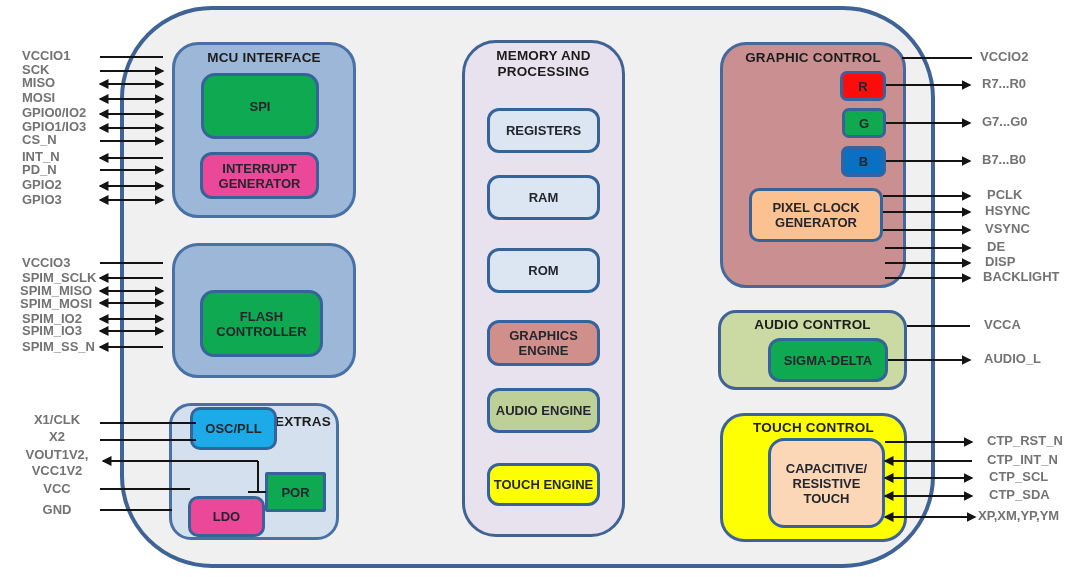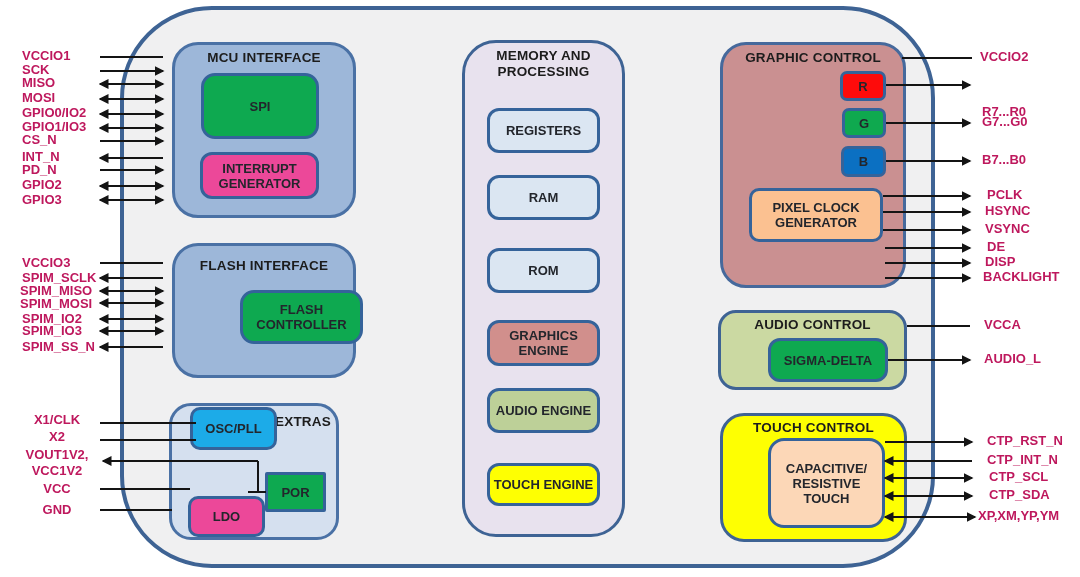--- a/index.html
+++ b/index.html
@@ -35,42 +35,41 @@
   .yellow{background:#feff02;}
   .red{background:#fe0b0b;}
   .gbox{background:#0fa94f;}
   .bbox{background:#0b70c2;}
   .title{
     position:absolute; text-align:center; font-size:13.5px; font-weight:700;
     line-height:16px; color:#1c1c1c; letter-spacing:.2px;
   }
   .lbl{
     position:absolute; font-size:13px; font-weight:600; line-height:14px;
-    color:#be185d; white-space:nowrap;
+    color:#737373; white-space:nowrap;
   }
   .lbl.c{text-align:center;}
   .lbl.r{font-weight:700;}
   .wires{position:absolute; left:0; top:0; pointer-events:none;}
   .wires line{stroke:#141414; stroke-width:2;}
 </style>
 </head>
 <body>
 
 <div class="canvas">
 
   <div class="chip"></div>
 
   <div class="block blk-blue" style="left:172px;top:42px;width:184px;height:176px;"></div>
   <div class="title" style="left:172px;top:50px;width:184px;">MCU INTERFACE</div>
   <div class="box green" style="left:201px;top:73px;width:118px;height:66px;border-radius:14px;">SPI</div>
   <div class="box pink" style="left:200px;top:152px;width:119px;height:47px;">INTERRUPT GENERATOR</div>
 
   <div class="block blk-blue" style="left:172px;top:243px;width:184px;height:135px;"></div>
-  <div class="title" style="left:172px;top:258px;width:184px;">FLASH INTERFACE</div>
-  <div class="box green" style="left:200px;top:290px;width:123px;height:54px;border-radius:14px;margin-left:40px;">FLASH CONTROLLER</div>
+  <div class="box green" style="left:200px;top:290px;width:123px;height:67px;border-radius:14px;">FLASH CONTROLLER</div>
 
   <div class="block blk-extras" style="left:169px;top:403px;width:170px;height:137px;"></div>
   <div class="title" style="left:270px;top:414px;width:66px;">EXTRAS</div>
   <div class="box cyan" style="left:190px;top:407px;width:87px;height:43px;border-radius:10px;">OSC/PLL</div>
   <div class="box pink" style="left:188px;top:496px;width:77px;height:41px;border-radius:10px;">LDO</div>
   <div class="box green" style="left:265px;top:472px;width:61px;height:40px;border-radius:2px;">POR</div>
 
   <div class="block blk-mem" style="left:462px;top:40px;width:163px;height:497px;"></div>
   <div class="title" style="left:482px;top:48px;width:123px;">MEMORY AND PROCESSING</div>
   <div class="box ltblue" style="left:487px;top:108px;width:113px;height:45px;">REGISTERS</div>
@@ -178,21 +177,21 @@
   <div class="lbl" style="left:22px;top:340px;">SPIM_SS_N</div>
 
   <div class="lbl c" style="left:17px;top:413px;width:80px;">X1/CLK</div>
   <div class="lbl c" style="left:17px;top:430px;width:80px;">X2</div>
   <div class="lbl c" style="left:17px;top:448px;width:80px;">VOUT1V2,</div>
   <div class="lbl c" style="left:17px;top:464px;width:80px;">VCC1V2</div>
   <div class="lbl c" style="left:17px;top:482px;width:80px;">VCC</div>
   <div class="lbl c" style="left:17px;top:503px;width:80px;">GND</div>
 
   <div class="lbl r" style="left:980px;top:50px;">VCCIO2</div>
-  <div class="lbl r" style="left:982px;top:77px;margin-top:28px;">R7...R0</div>
+  <div class="lbl r" style="left:982px;top:77px;">R7...R0</div>
   <div class="lbl r" style="left:982px;top:115px;">G7...G0</div>
   <div class="lbl r" style="left:982px;top:153px;">B7...B0</div>
   <div class="lbl r" style="left:987px;top:188px;">PCLK</div>
   <div class="lbl r" style="left:985px;top:204px;">HSYNC</div>
   <div class="lbl r" style="left:985px;top:222px;">VSYNC</div>
   <div class="lbl r" style="left:987px;top:240px;">DE</div>
   <div class="lbl r" style="left:985px;top:255px;">DISP</div>
   <div class="lbl r" style="left:983px;top:270px;">BACKLIGHT</div>
 
   <div class="lbl r" style="left:984px;top:318px;">VCCA</div>

